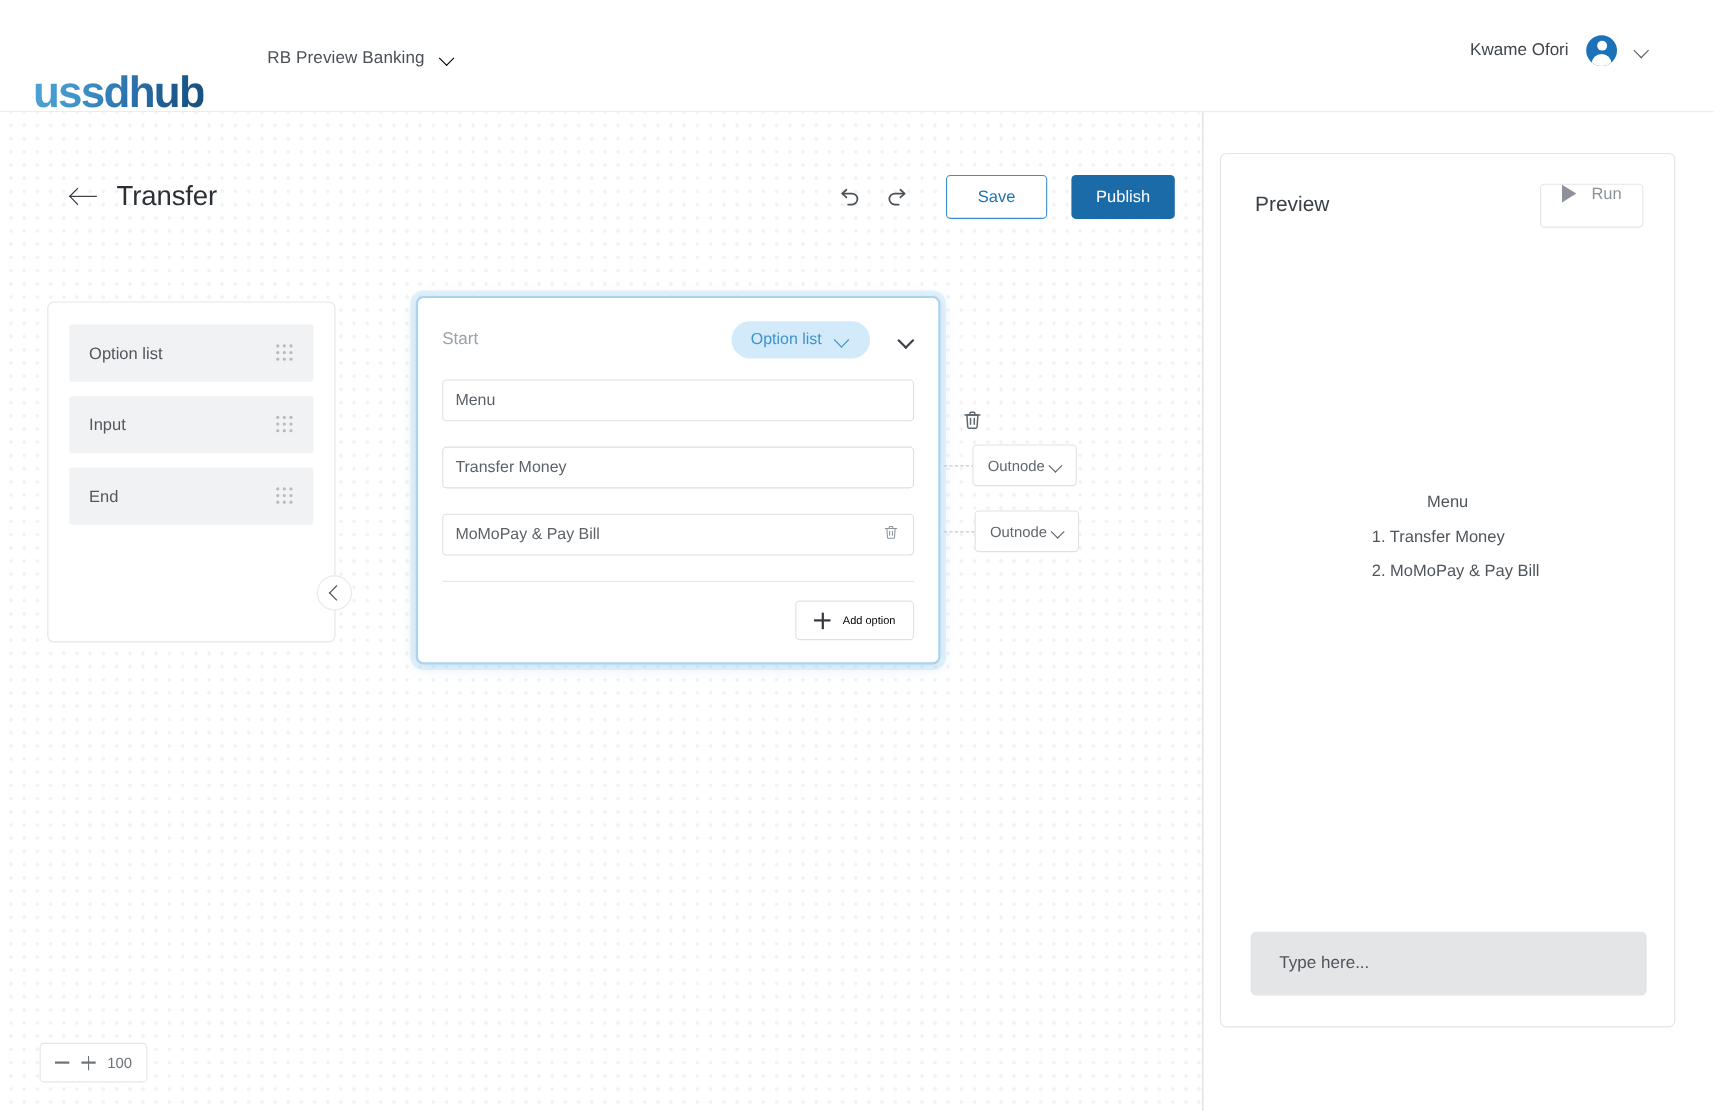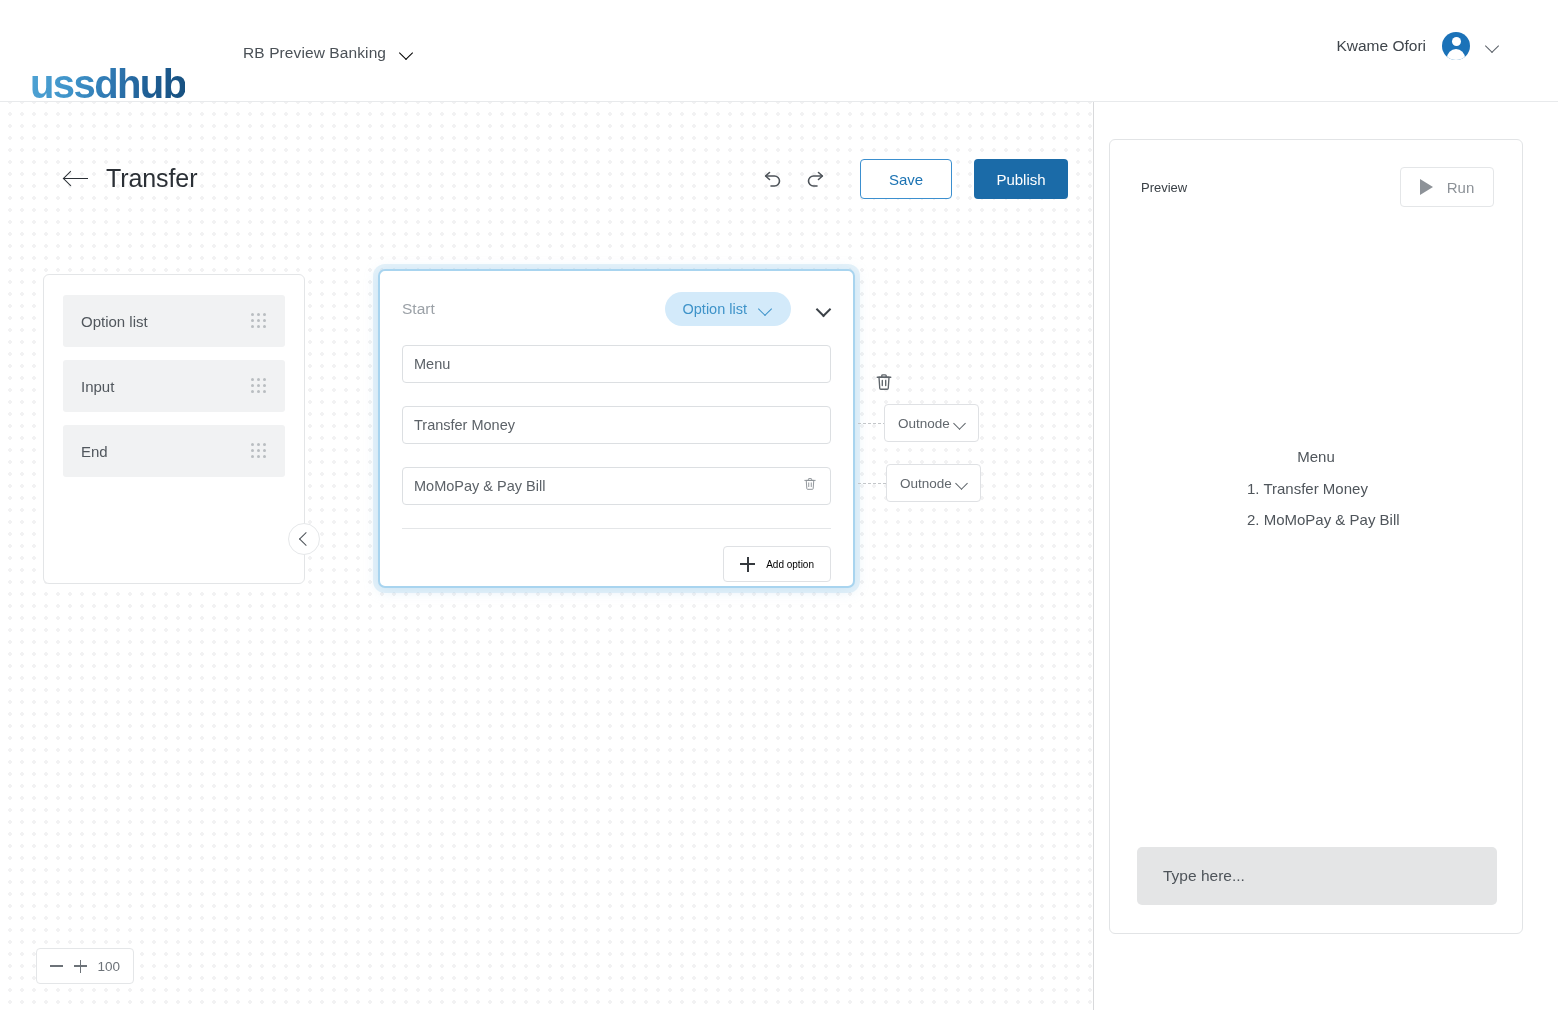--- a/index.html
+++ b/index.html
@@ -282,21 +282,21 @@
 
   
   .node {
     position: absolute;
     left: 378px; top: 167px;
     width: 477px;
     background: #ffffff;
     border: 2px solid #a8d4ef;
     border-radius: 7px;
     box-shadow: 0 0 0 5px rgba(168, 212, 239, 0.30), 0 2px 14px rgba(150, 195, 225, 0.35);
-    padding: 18px 22px 4px 22px;
+    padding: 18px 22px 20px 22px;
   }
   .node-head {
     display: flex;
     align-items: center;
     height: 40px;
     margin-bottom: 16px;
   }
   .node-head .start-lbl {
     font-size: 15.5px;
     color: #9ba1a7;
@@ -464,31 +464,30 @@
   }
   .preview-head {
     position: absolute;
     left: 31px; top: 26px;
     right: 28px;
     height: 42px;
     display: flex;
     align-items: center;
   }
   .preview-head .ttl {
-    font-size: 13px;
+    font-size: 19px;
     color: #3a4046;
     flex: 1;
   }
   .run-btn {
     width: 94px; height: 40px;
     border: 1px solid #e4e6e8;
     border-radius: 4px;
     background: #ffffff;
     display: flex;
-    align-items: center;
     justify-content: center;
     gap: 14px;
     cursor: pointer;
     font-family: "Liberation Sans", sans-serif;
     margin-left: 28px;
   }
   .run-btn .play {
     width: 0; height: 0;
     border-left: 13px solid #8d9298;
     border-top: 8px solid transparent;

